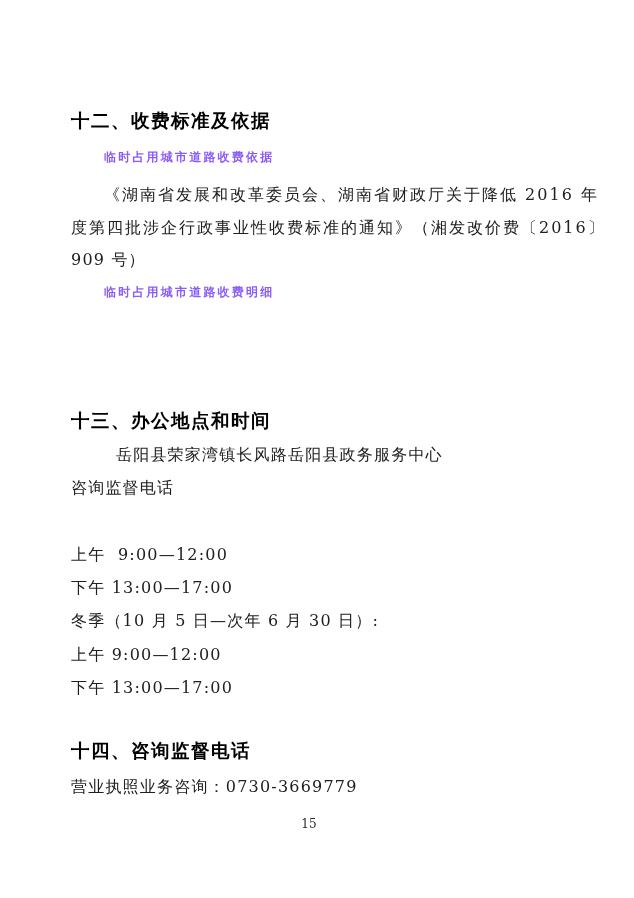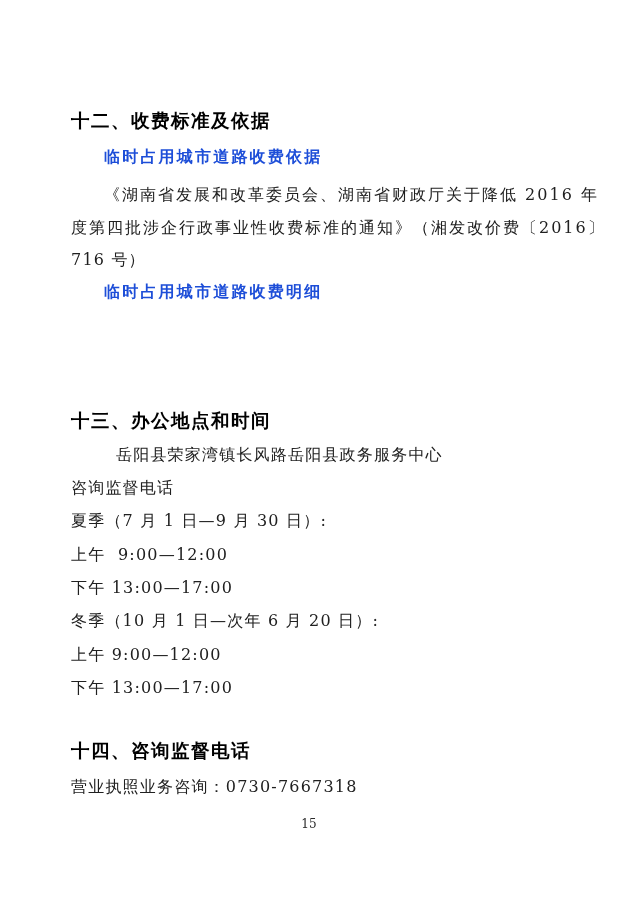--- a/index.html
+++ b/index.html
@@ -23,25 +23,25 @@
     font-size:16px;
     line-height:22px;
     letter-spacing:1.2px;
     color:#202020;
   }
   
   .sp2 { letter-spacing:2px; }
   
   .sb {
     font-family:"DejaVu Serif","Liberation Serif",serif;
-    font-size:16px;
+    font-size:12px;
     line-height:22px;
     font-weight:bold;
     letter-spacing:2.2px;
-    color:#1d4ed8;
+    color:#8b5cf6;
   }
   
   .h {
     font-family:"DejaVu Sans","Liberation Sans",sans-serif;
     font-size:18.5px;
     line-height:24px;
     font-weight:bold;
     letter-spacing:1.5px;
     color:#000000;
     text-align:right;
@@ -77,31 +77,30 @@
 </style>
 </head>
 <body>
 
 <div class="page">
 
   <div class="line h l1">十二、收费标准及依据</div>
   <div class="line sb l2">临时占用城市道路收费依据</div>
   <div class="line b sp2 l3">《湖南省发展和改革委员会、湖南省财政厅关于降低 2016 年</div>
   <div class="line b sp2 l4">度第四批涉企行政事业性收费标准的通知》（湘发改价费〔2016〕</div>
-  <div class="line b l5">716 号）</div>
+  <div class="line b l5">909 号）</div>
   <div class="line sb l6">临时占用城市道路收费明细</div>
 
   <div class="line h l8">十三、办公地点和时间</div>
   <div class="line b l9">岳阳县荣家湾镇长风路岳阳县政务服务中心</div>
   <div class="line b l10">咨询监督电话</div>
-  <div class="line b l11">夏季（7 月 1 日—9 月 30 日）:</div>
   <div class="line b l12">上午  9:00—12:00</div>
   <div class="line b l13">下午 13:00—17:00</div>
-  <div class="line b l14">冬季（10 月 1 日—次年 6 月 20 日）:</div>
+  <div class="line b l14">冬季（10 月 5 日—次年 6 月 30 日）:</div>
   <div class="line b l15">上午 9:00—12:00</div>
   <div class="line b l16">下午 13:00—17:00</div>
 
   <div class="line h l17">十四、咨询监督电话</div>
-  <div class="line b l18">营业执照业务咨询：0730-7667318</div>
+  <div class="line b l18">营业执照业务咨询：0730-3669779</div>
 
   <div class="pagenum l19">15</div>
 
 </div>
 
 </body></html>

